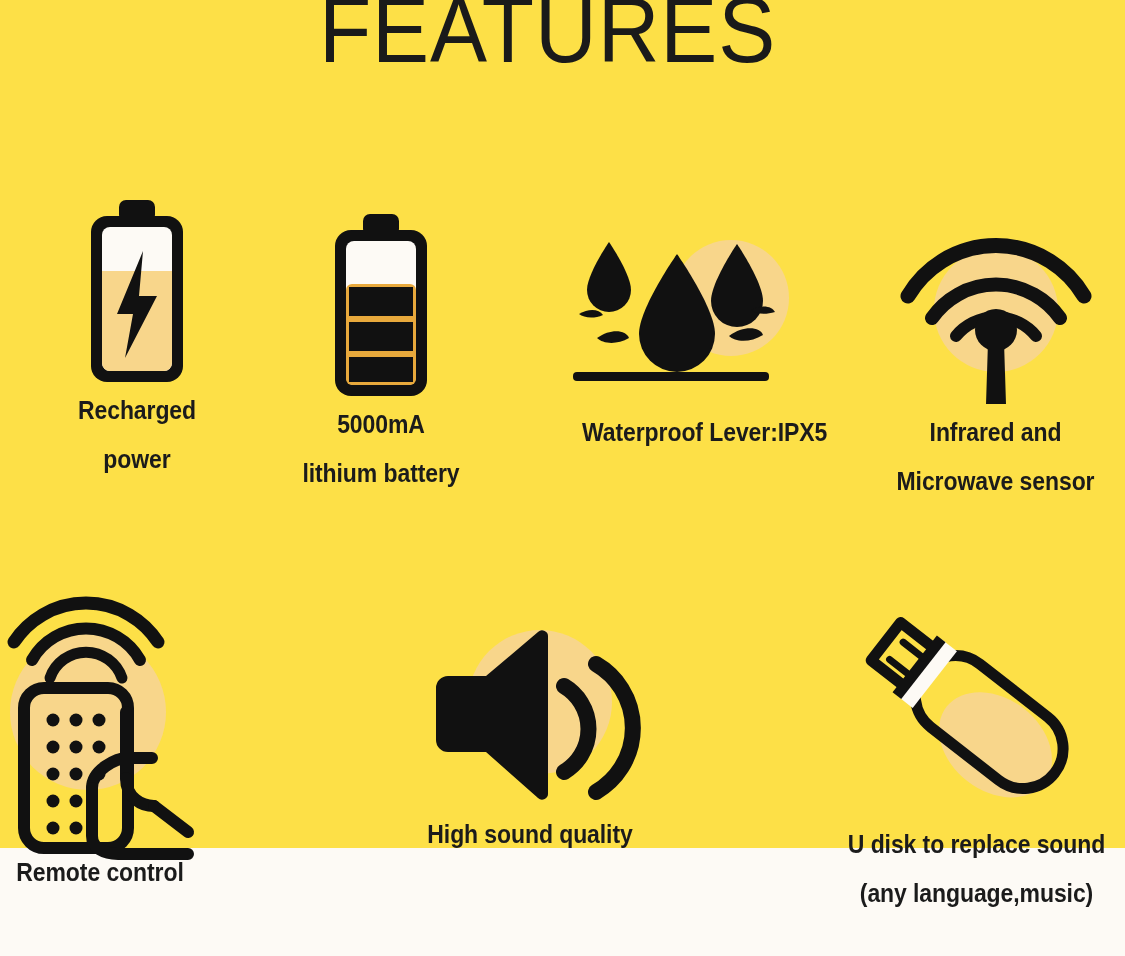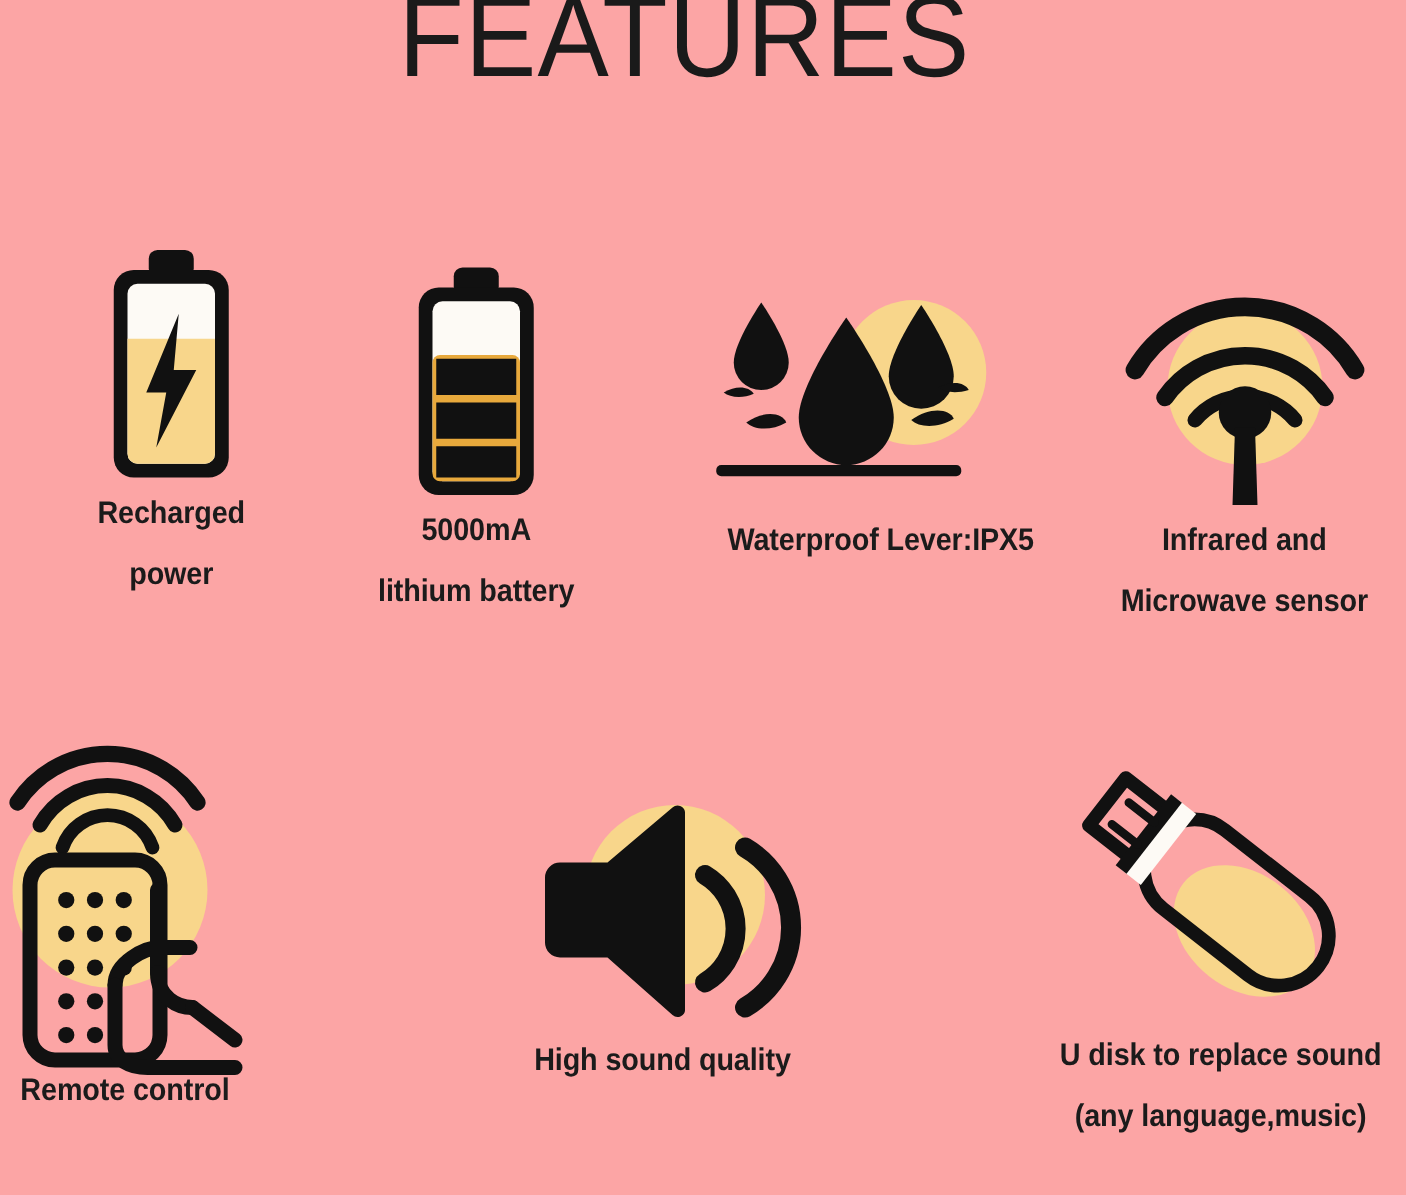--- a/index.html
+++ b/index.html
@@ -12,22 +12,22 @@
     height: 956px;
     background: #FDFAF5;
     font-family: "Liberation Sans", sans-serif;
     overflow: hidden;
     position: relative;
   }
 
   .page {
     position: relative;
     width: 1125px;
-    height: 956px;
-    background: #fca5a5;
+    height: 848px;
+    background: #fde047;
   }
 
   
   .title {
     position: absolute;
     left: 0;
     top: -16px;
     width: 1125px;
     text-align: center;
     font-size: 92px;
@@ -194,21 +194,21 @@
           <path d="M134 186 C134 206 150 214 162 214" fill="none" stroke="#111111" stroke-width="12" stroke-linecap="round"></path>
           <path d="M100 196 L100 244 C100 256 112 262 126 262 L196 262" fill="none" stroke="#111111" stroke-width="12" stroke-linecap="round"></path>
           <path d="M162 214 L196 240" fill="none" stroke="#111111" stroke-width="12" stroke-linecap="round"></path>
         </svg>
       </div>
       <div class="caption" style="margin-top:-6px;">
         <span>Remote control</span>
       </div>
     </div>
 
-    <div class="cell" style="left:400px; top:42px; width:260px;">
+    <div class="cell" style="left:400px; top:28px; width:260px;">
       <div class="icon-box" style="width:200px;height:190px;">
         <svg width="200" height="190" viewBox="0 0 200 190">
           <circle cx="110" cy="82" r="72" fill="#F8D68B"></circle>
 
           <path d="M6 68 a12 12 0 0 1 12 -12 h38 L108 12 a6 6 0 0 1 10 5 v156 a6 6 0 0 1 -10 5 L56 132 H18 a12 12 0 0 1 -12 -12 Z" fill="#111111"></path>
 
           <path d="M134 66 A50 50 0 0 1 134 152" fill="none" stroke="#111111" stroke-width="16" stroke-linecap="round"></path>
           <path d="M166 44 A74 74 0 0 1 166 172" fill="none" stroke="#111111" stroke-width="16" stroke-linecap="round"></path>
         </svg>
       </div>

